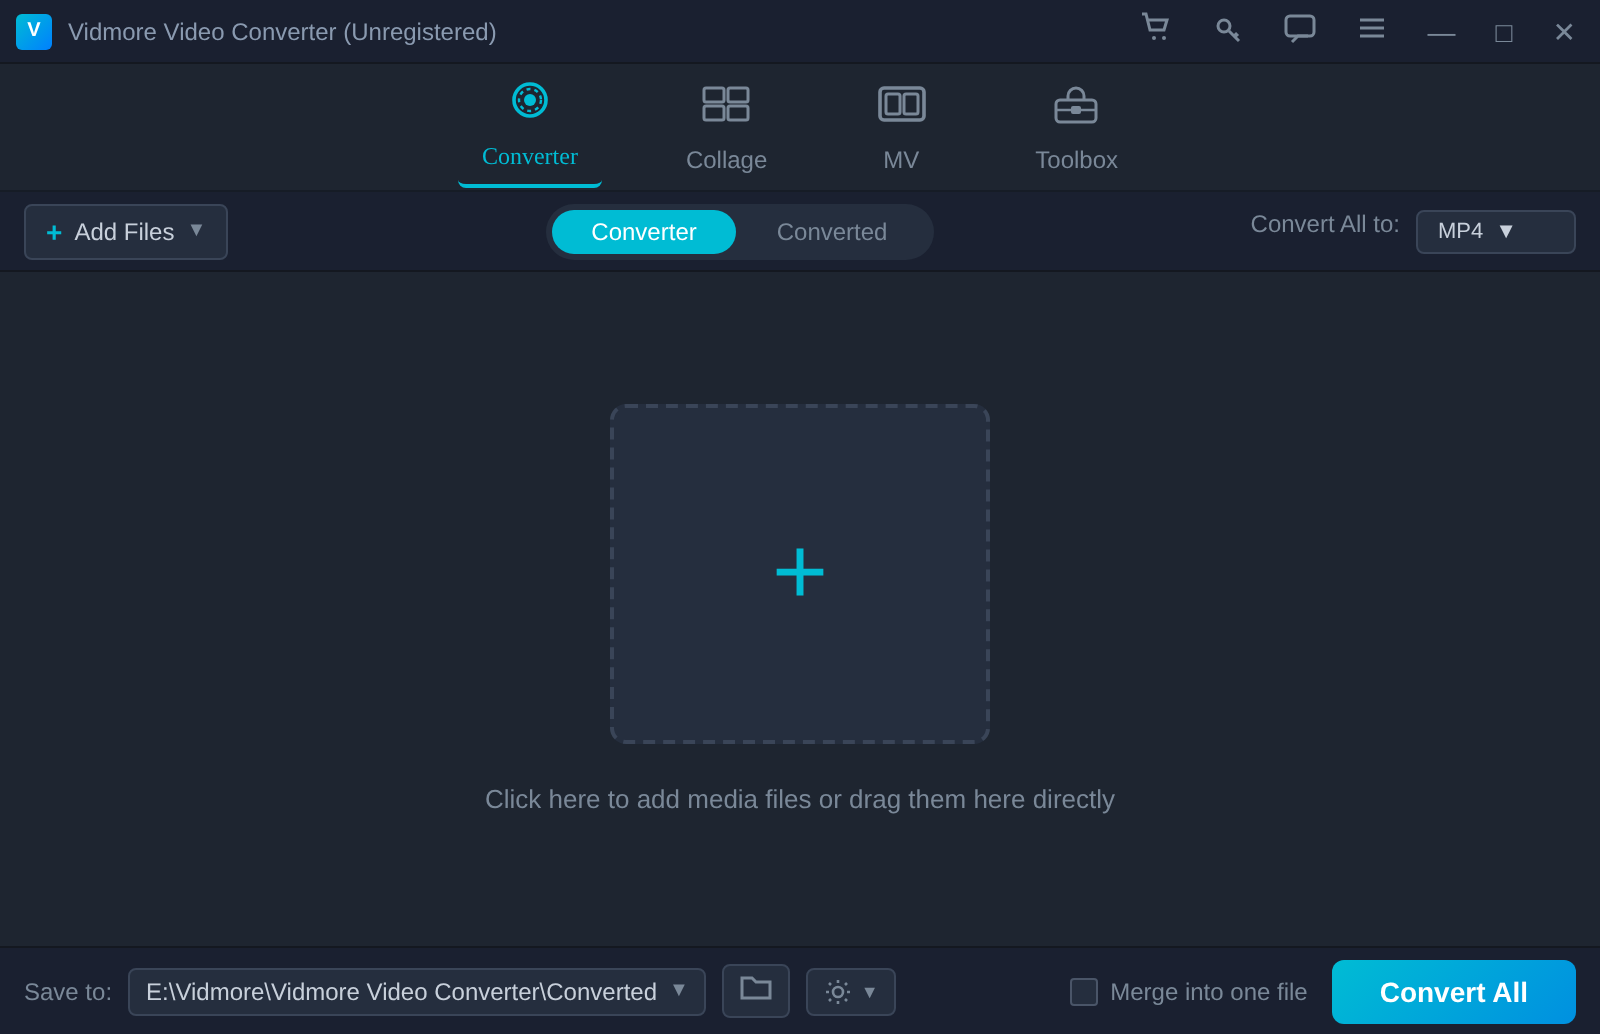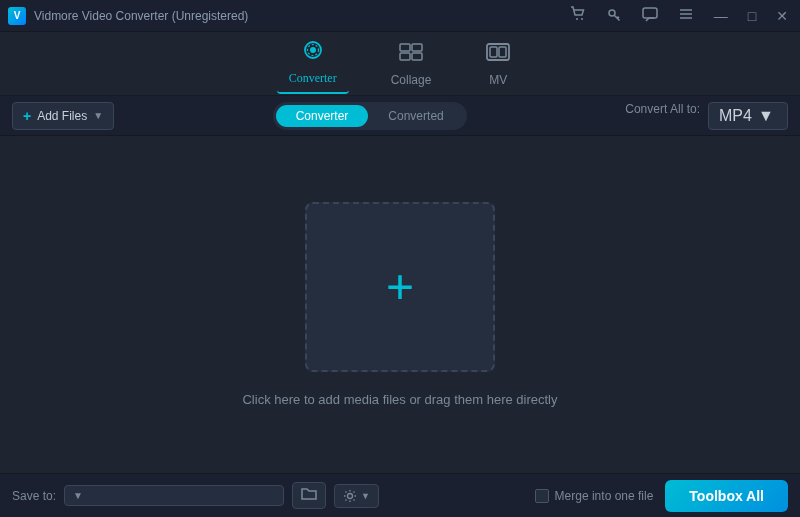--- a/index.html
+++ b/index.html
@@ -147,21 +147,21 @@
     #format-select {
       display: flex;
       align-items: center;
       background: #252e3e;
       border: 1px solid #3a4558;
       border-radius: 4px;
       padding: 4px 10px;
       cursor: pointer;
       gap: 6px;
       min-width: 80px;
-      font-size: 16px;
+      font-size: 11px;
       color: #c8d0db;
     }
 
     
     #main-content {
       display: flex;
       flex-direction: column;
       align-items: center;
       justify-content: center;
       flex: 1;
@@ -347,20 +347,31 @@
   <div class="nav-tab">
     <span class="tab-icon">
       <svg width="26" height="22" viewBox="0 0 26 22" fill="none">
         <rect x="2" y="3" width="22" height="16" rx="2" stroke="#7a8898" stroke-width="1.8"></rect>
         <rect x="5" y="6" width="7" height="10" rx="1" stroke="#7a8898" stroke-width="1.5"></rect>
         <rect x="14" y="6" width="7" height="10" rx="1" stroke="#7a8898" stroke-width="1.5"></rect>
       </svg>
     </span>
     <span class="tab-label">MV</span>
   </div>
+  <div class="nav-tab">
+    <span class="tab-icon">
+      <svg width="26" height="22" viewBox="0 0 26 22" fill="none">
+        <rect x="3" y="9" width="20" height="11" rx="2" stroke="#7a8898" stroke-width="1.5"></rect>
+        <path d="M9 9V7a4 4 0 018 0v2" stroke="#7a8898" stroke-width="1.5"></path>
+        <line x1="3" y1="14" x2="23" y2="14" stroke="#7a8898" stroke-width="1.2"></line>
+        <rect x="10.5" y="12" width="5" height="4" rx="1" fill="#7a8898"></rect>
+      </svg>
+    </span>
+    <span class="tab-label">Toolbox</span>
+  </div>
 </div>
 
 <div id="toolbar">
   <div id="add-files-btn">
     <span class="add-plus">+</span>
     <span>Add Files</span>
     <span class="dropdown-arrow">▼</span>
   </div>
 
   <div id="tab-switch">
@@ -381,20 +392,21 @@
   <div id="drop-zone">
     <span class="plus-icon">+</span>
   </div>
   <div id="drop-hint">Click here to add media files or drag them here directly</div>
 </div>
 
 <div id="bottom-bar">
   <div id="save-to-section">
     <span>Save to:</span>
     <div id="save-path">
+      <span>E:\Vidmore\Vidmore Video Converter\Converted</span>
       <span style="color:#7a8898;font-size:10px;">▼</span>
     </div>
     <div class="folder-btn">
       <svg width="16" height="14" viewBox="0 0 16 14" fill="none" stroke="#7a8898" stroke-width="1.5">
         <path d="M1 2h5l2 2h7v8H1z"></path>
       </svg>
     </div>
     <div class="settings-btn">
       <svg width="14" height="14" viewBox="0 0 14 14" fill="none" stroke="#7a8898" stroke-width="1.3">
         <circle cx="7" cy="7" r="2.5"></circle>
@@ -402,15 +414,15 @@
       </svg>
       <span style="font-size:9px;color:#7a8898;">▼</span>
     </div>
   </div>
 
   <div id="right-controls">
     <div id="merge-checkbox">
       <div class="checkbox"></div>
       <span>Merge into one file</span>
     </div>
-    <button id="convert-all-btn">Toolbox All</button>
+    <button id="convert-all-btn">Convert All</button>
   </div>
 </div>
 
 </body></html>

